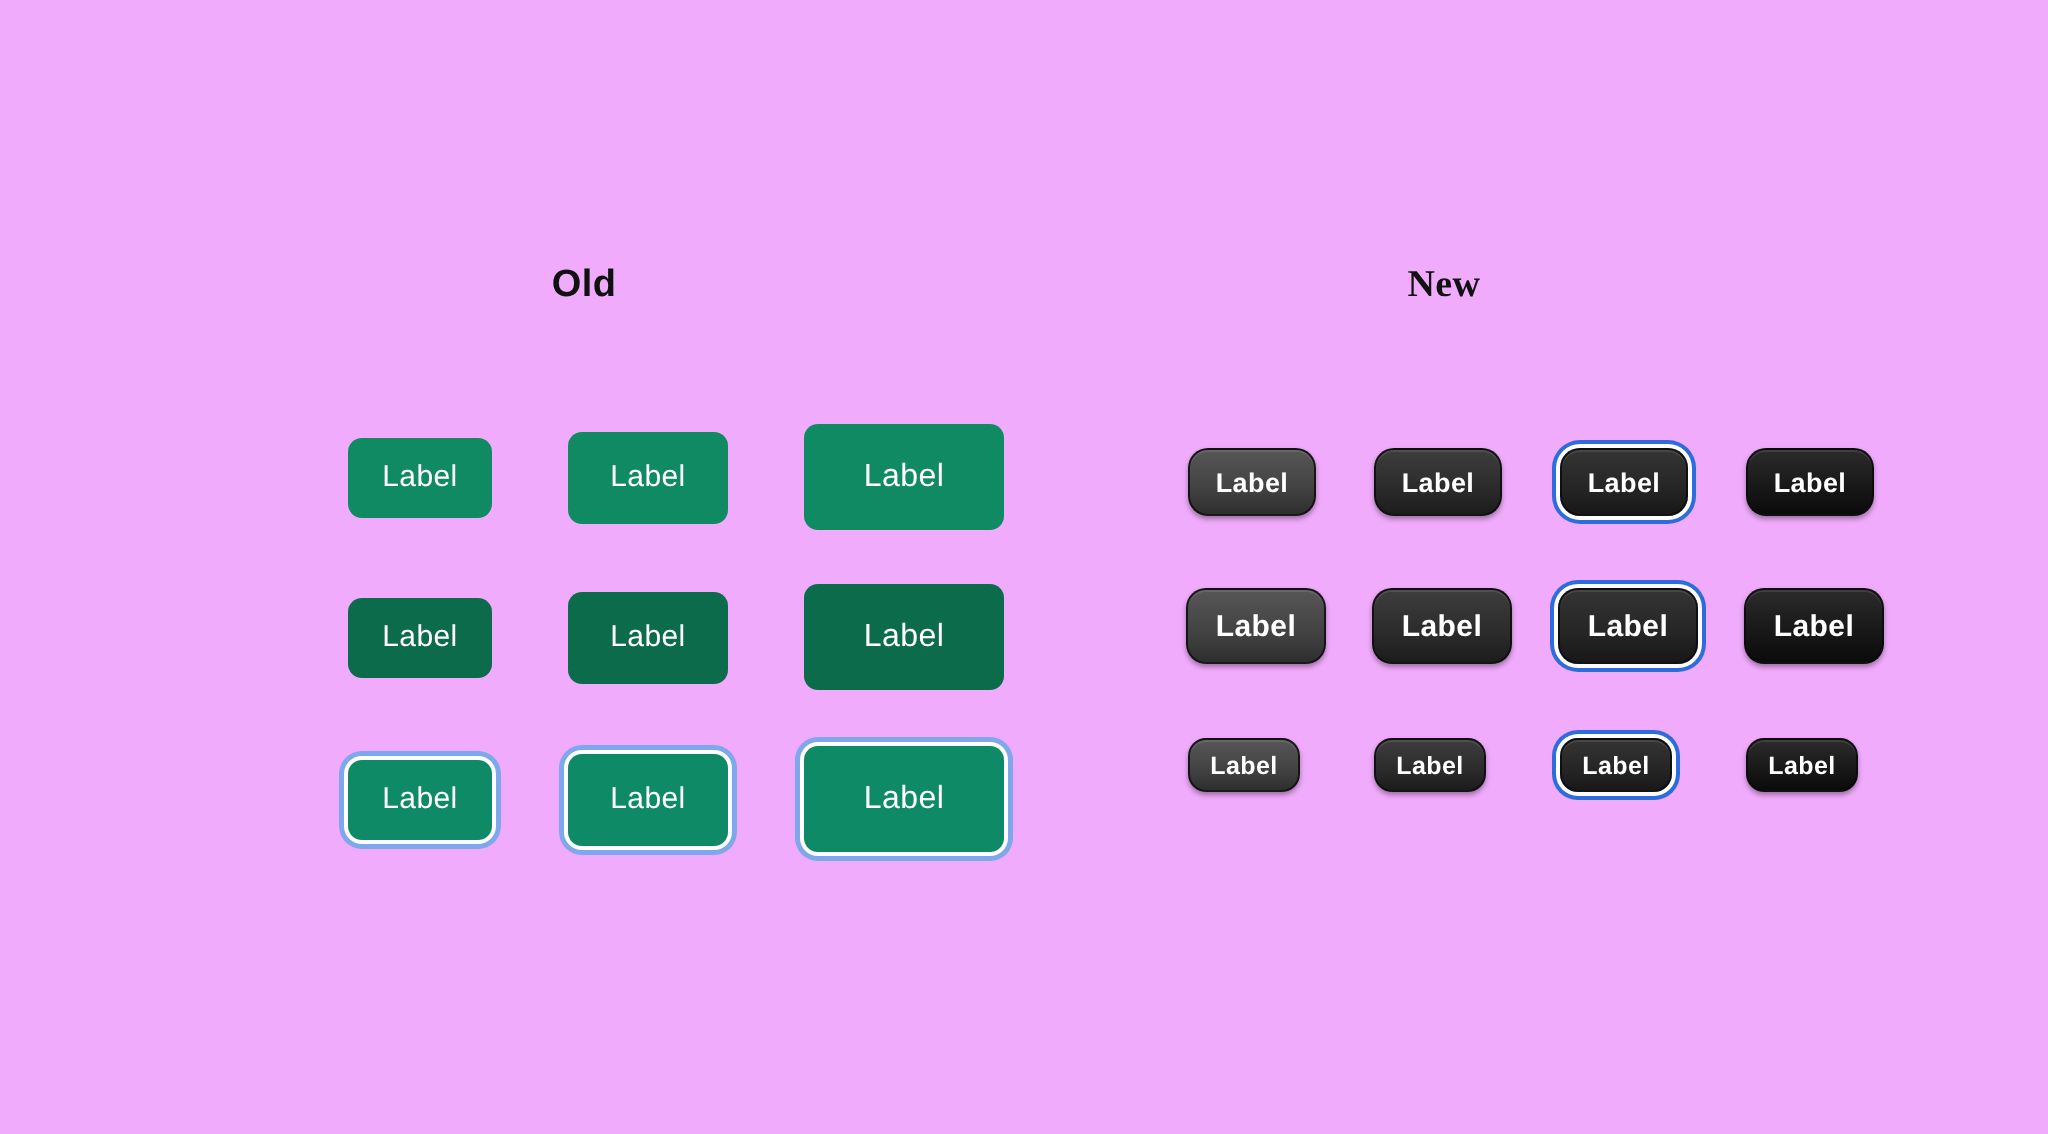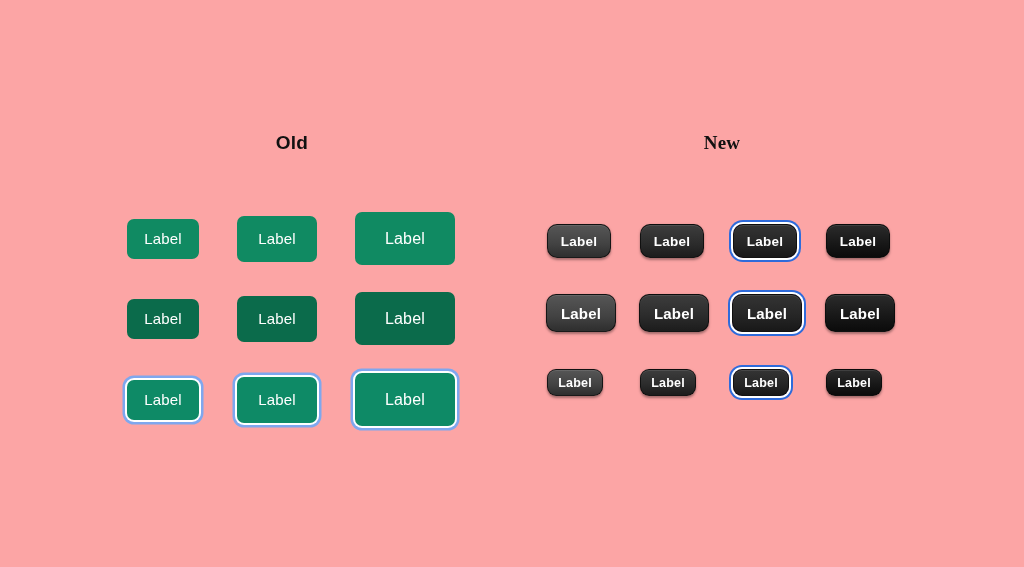--- a/index.html
+++ b/index.html
@@ -1,27 +1,27 @@
 <!DOCTYPE html>
 <html><head>
 <meta charset="utf-8">
 <style>
   html,body{margin:0;padding:0;background:#fff;}
   .canvas{
-    position:relative;width:1024px;height:567px;background:#fca5a5;
+    position:relative;width:1024px;height:567px;background:#f0abfc;
     font-family:"Liberation Sans",sans-serif;overflow:hidden;
   }
   .heading{
     position:absolute;top:132px;font-size:19px;font-weight:600;
     color:#111;text-align:center;letter-spacing:.2px;
   }
   .heading-old{left:127px;width:330px;}
   .heading-new{left:547px;width:350px;font-family:Liberation Serif, serif;}
 
-  .row{position:absolute;display:flex;align-items:center;}
+  .row{position:absolute;display:flex;align-items:center;margin-left:47px;}
   .row-old{left:127px;gap:38px;height:53px;}
   .row-old-1{top:212px;}
   .row-old-2{top:292px;}
   .row-old-3{top:373px;}
 
   .row-new-1{left:547px;top:224px;height:34px;gap:29px;}
   .row-new-2{left:546px;top:294px;height:38px;gap:23px;}
   .row-new-3{left:547px;top:369px;height:27px;gap:37px;}
 
   .btn{

